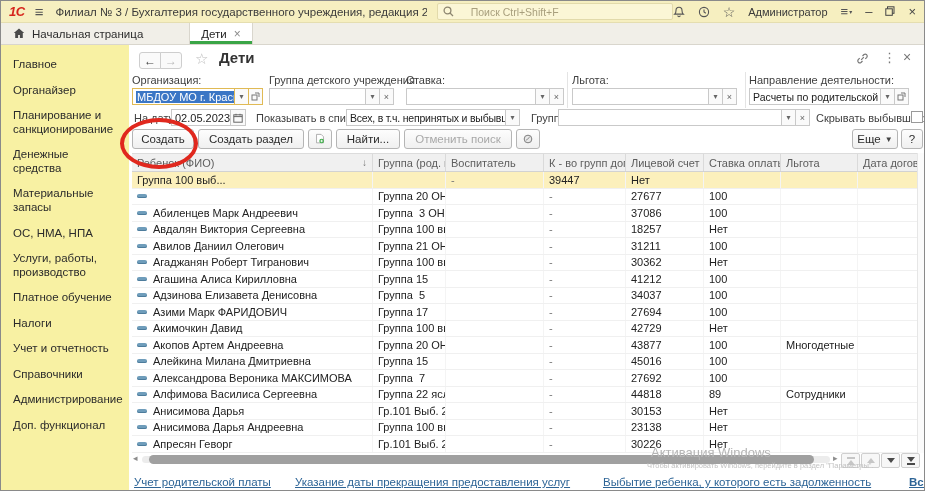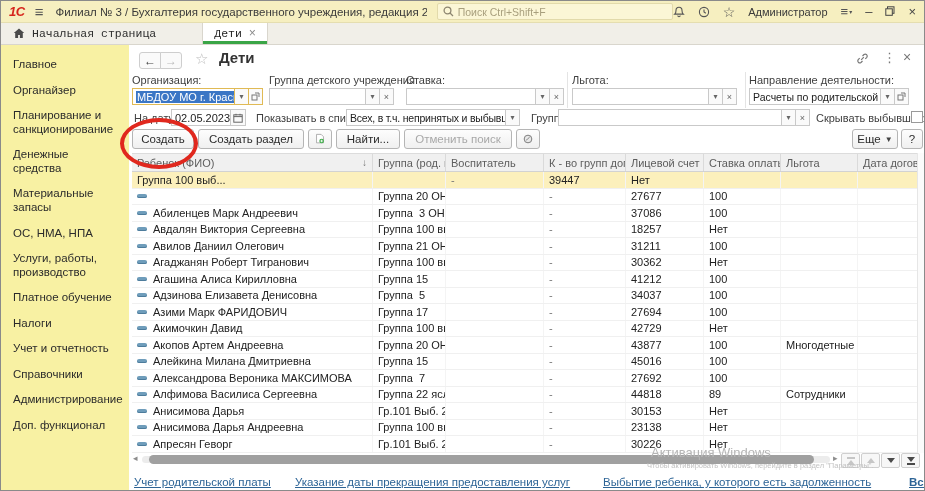--- a/index.html
+++ b/index.html
@@ -6,30 +6,30 @@
   .window{position:relative;width:925px;height:491px;background:#a16207;overflow:hidden;
     font-family:"Liberation Sans",sans-serif;border:1px solid #8a8a8a;box-sizing:border-box;}
 
   
   .titlebar{position:absolute;left:0;top:0;width:100%;height:22px;background:#f6efc0;
     border-bottom:1px solid #e5deb0;display:flex;align-items:center;padding:0 8px;box-sizing:border-box;}
   .logo{color:#d6241c;font-weight:bold;font-style:italic;font-size:13px;letter-spacing:-.5px;margin-right:10px;}
   .menu-ic{color:#555;font-size:15px;margin-right:12px;cursor:pointer;line-height:1;}
   .win-title{font-size:11.5px;color:#3a3a3a;white-space:nowrap;overflow:hidden;}
   .searchbox{margin-left:10px;width:224px;height:15px;background:#fbf6d6;border:1px solid #e2daab;
-    border-radius:2px;display:flex;align-items:center;gap:4px;padding:0 5px;flex:none;}
+    border-radius:2px;display:flex;align-items:center;gap:17px;padding:0 5px;flex:none;}
   .searchbox .ph{color:#a89f7d;font-size:10.5px;white-space:nowrap;}
   .tb-right{margin-left:auto;display:flex;align-items:center;gap:13px;}
   .tb-ic{color:#555;font-size:13px;line-height:1;cursor:pointer;display:flex;align-items:center;}
   .user{font-size:11px;color:#3a3a3a;white-space:nowrap;}
   .winctl{font-size:13px;color:#444;cursor:pointer;line-height:1;}
 
   
   .tabbar{position:absolute;left:0;top:22px;width:100%;height:22px;background:#f1efe8;
-    border-bottom:1px solid #d9d6cd;display:flex;align-items:stretch;box-sizing:border-box;font-family:Liberation Mono, monospace;}
+    border-bottom:1px solid #d9d6cd;display:flex;align-items:stretch;box-sizing:border-box;}
   .home-tab{display:flex;align-items:center;gap:7px;padding:0 12px;font-size:11.5px;color:#2e2e2e;cursor:pointer;}
   .tab-active{margin-left:34px;display:flex;align-items:center;gap:7px;padding:0 11px;background:#fff;
     border-left:1px solid #d9d6cd;border-right:1px solid #d9d6cd;box-shadow:inset 0 -3px 0 #3aa546;
     font-size:11.5px;color:#1f1f1f;cursor:pointer;}
   .tab-close{color:#8a8a8a;font-size:12px;}
 
   
   .sidebar{position:absolute;left:0;top:44px;width:128px;height:447px;background:#f8f1a3;
     padding:13px 0 0 12px;box-sizing:border-box;}
   .side-item{font-size:11.5px;color:#2b2b2b;margin-bottom:12px;line-height:1.18;padding-right:10px;cursor:pointer;}

